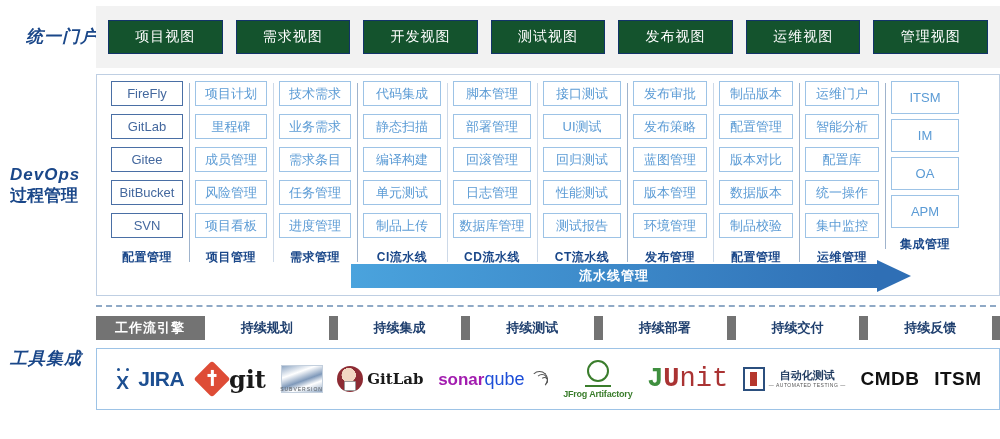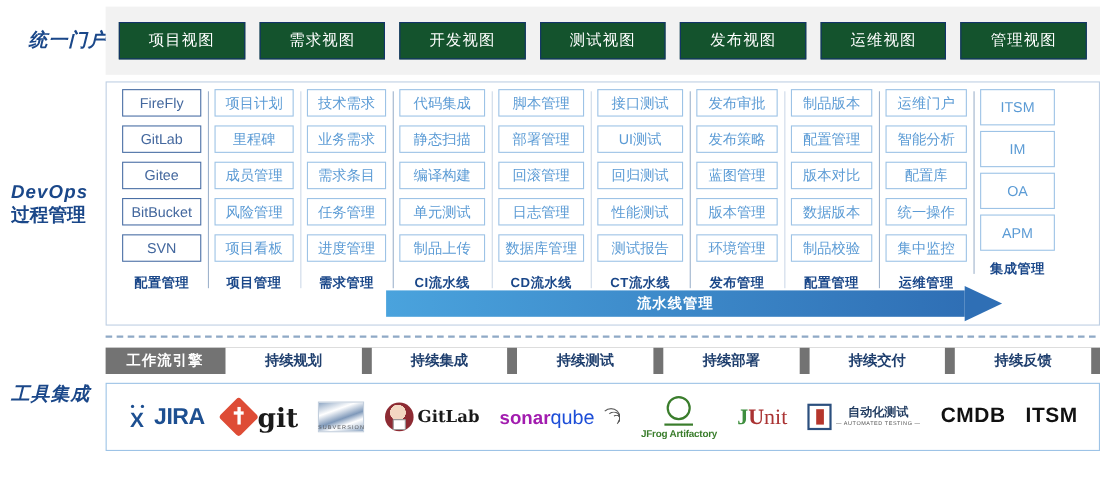--- a/index.html
+++ b/index.html
@@ -133,21 +133,21 @@
   .logo{display:flex;align-items:center;gap:4px;white-space:nowrap;}
 
   
   .lg-jira{font-size:21px;font-weight:bold;color:#1d4f91;letter-spacing:-0.5px;}
   .lg-git{font-size:24px;font-weight:bold;color:#1a1a1a;font-family:"DejaVu Serif",serif;}
   .lg-svn-txt{font-size:5px;color:#55585c;letter-spacing:1px;text-align:center;}
   .lg-jenkins{font-size:15px;font-weight:bold;color:#1a1a1a;font-family:"DejaVu Serif",serif;}
   .lg-sonar b{font-size:17px;font-weight:bold;color:#a21caf;}
   .lg-sonar i{font-size:18px;font-style:normal;color:#1d4ed8;}
   .lg-jfrog{font-size:9px;font-weight:bold;color:#3a7d2c;letter-spacing:-0.2px;}
-  .lg-junit{font-family:Liberation Serif, serif;font-size:20px;}
+  .lg-junit{font-family:Liberation Mono, monospace;font-size:27px;}
   .lg-junit .j{color:#3f8f3f;font-weight:bold;}
   .lg-junit .u{color:#a33;font-weight:bold;}
   .lg-junit .n{color:#a33;}
   .lg-auto-cn{font-size:11px;color:#1f3a5f;font-weight:bold;line-height:1.05;}
   .lg-auto-en{font-size:5px;color:#555;letter-spacing:0.5px;}
   .lg-cmdb,.lg-itsm{font-size:19px;font-weight:bold;color:#111;letter-spacing:0.5px;}
 
   .jira-mark{position:relative;width:20px;height:22px;}
   .jira-mark .x{
     position:absolute;left:2px;top:5px;font-size:19px;color:#1d4f91;

